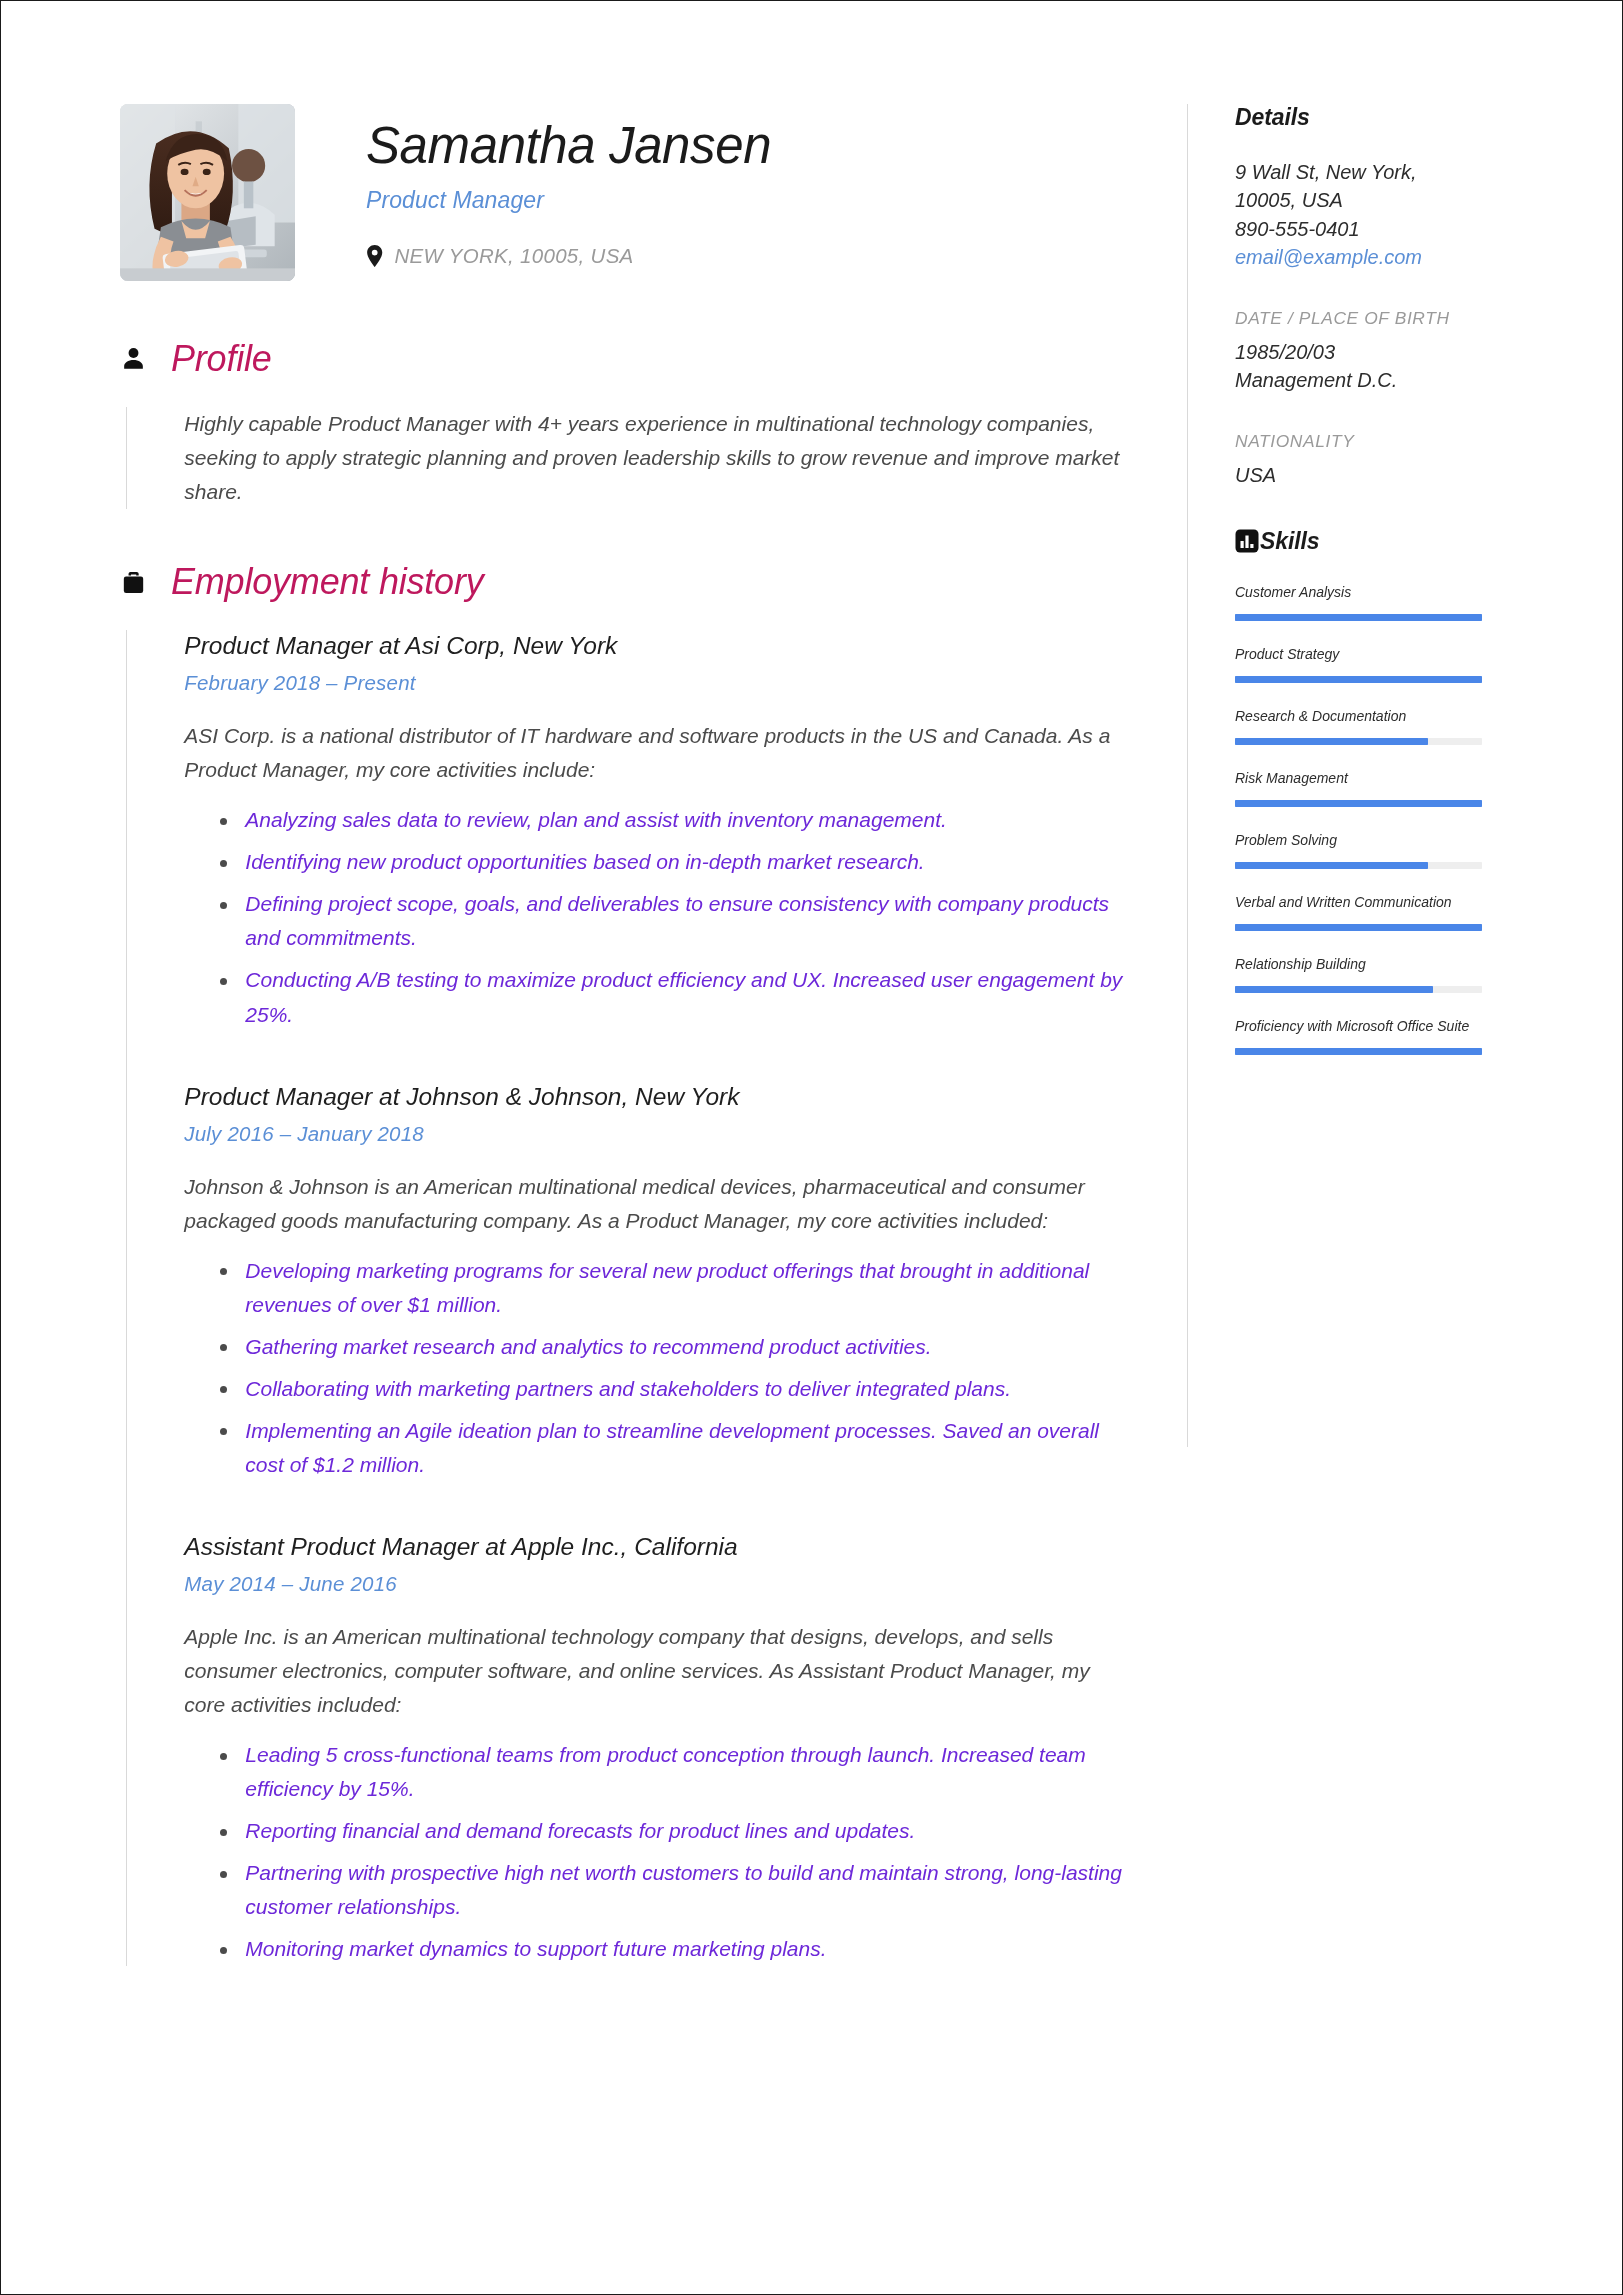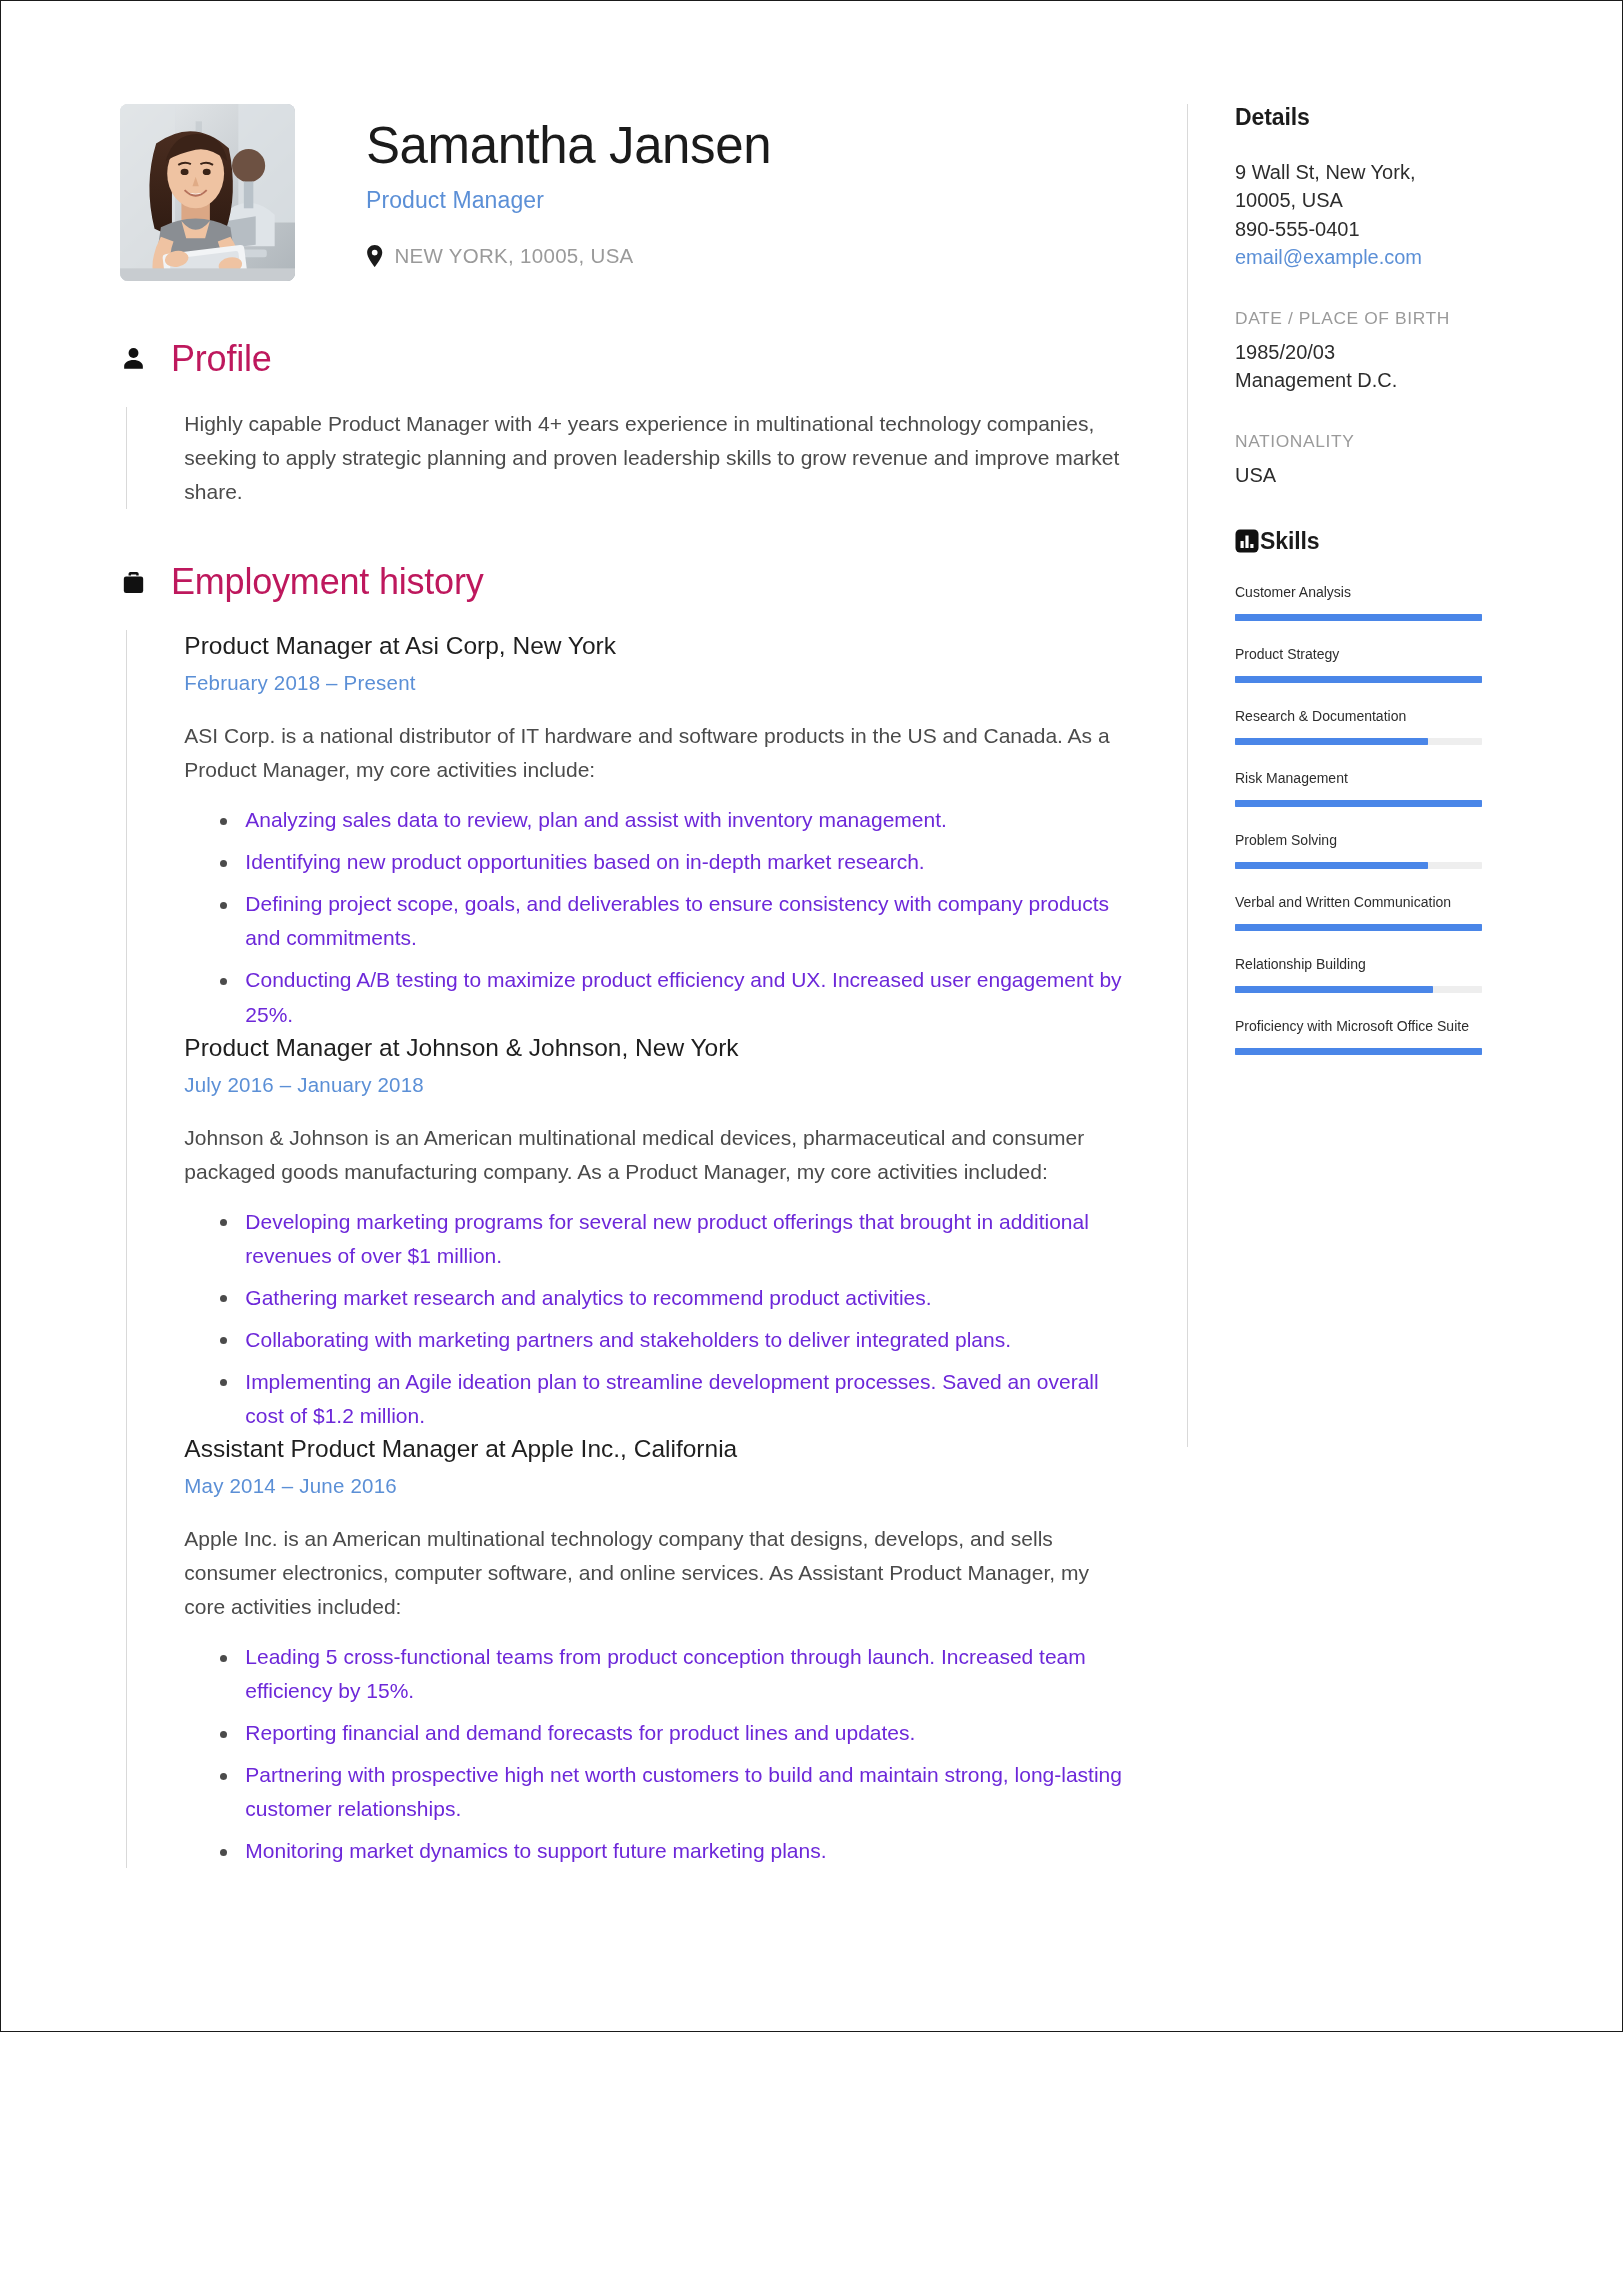--- a/index.html
+++ b/index.html
@@ -11,24 +11,25 @@
   }
 
   body {
     font-family: "Liberation Sans", "DejaVu Sans", sans-serif;
     -webkit-font-smoothing: antialiased;
   }
 
   .page {
     position: relative;
     width: 1623px;
-    height: 2032px;
+    height: 2295px;
     background: #ffffff;
     border: 1.6px solid #1a1a1a;
     overflow: hidden;
+    font-style: italic;
   }
 
   .sheet {
     position: absolute;
     left: 0; top: 0;
     width: 1620px;
     height: 2292px;
     padding: 103px 119px 0 119px;
     display: flex;
     align-items: flex-start;
@@ -120,21 +121,21 @@
   .para {
     font-size: 21px;
     line-height: 1.62;
     color: #4b4b4b;
   }
 
   .profile-wrap { margin-bottom: 52px; }
 
   
   .job { padding-bottom: 0; }
-  .job + .job { }
+  .job + .job { margin-top: 49px; }
 
   .job-head {
     font-size: 24.5px;
     color: #1f1f1f;
     font-weight: 400;
     line-height: 1.3;
   }
   .job-dates {
     margin-top: 9.5px;
     font-size: 20.5px;

